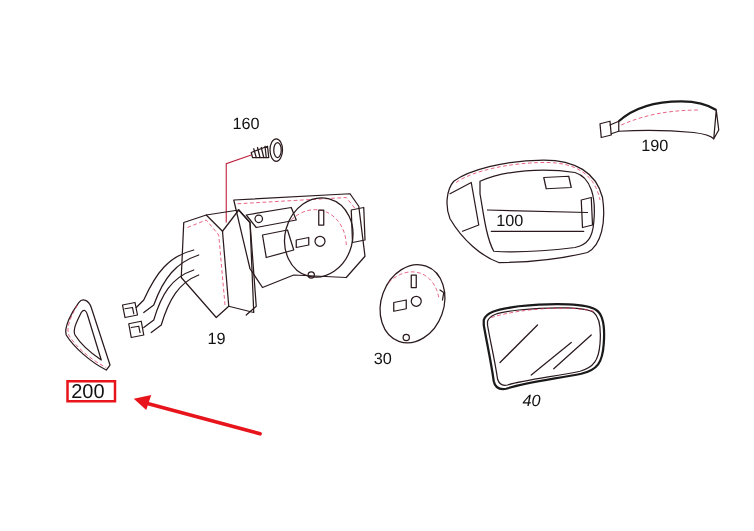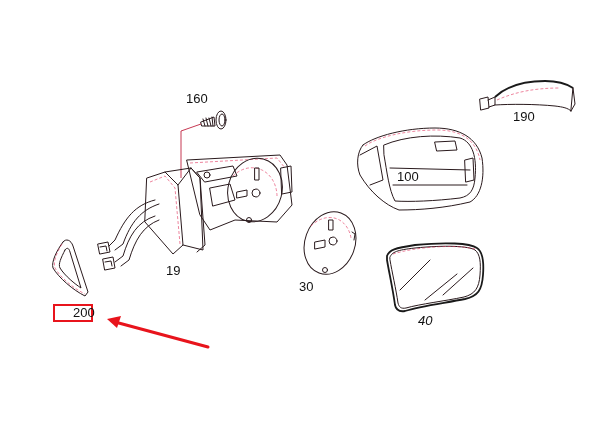--- a/index.html
+++ b/index.html
@@ -1,20 +1,20 @@
 <!DOCTYPE html>
 <html><head>
   <meta charset="utf-8">
   <style>
     html, body { margin: 0; padding: 0; background: #ffffff; }
     body { width: 603px; height: 425px; overflow: hidden; position: relative; font-family: "Liberation Sans", sans-serif; }
     #diagram { position: absolute; left: 0; top: 0; width: 603px; height: 425px; padding-left: 15px; }
     .lbl { position: absolute; font-family: "Liberation Sans", sans-serif; font-size: 13px; color: #111111; line-height: 1; white-space: nowrap; }
     .hl-box { position: absolute; border: 2px solid #e8141c; box-sizing: border-box; }
-    .hl-text { position: absolute; font-size: 13px; color: #111111; line-height: 1; font-family: "Liberation Sans", sans-serif; margin-left: 16px; }
+    .hl-text { position: absolute; font-size: 16px; color: #111111; line-height: 1; font-family: "Liberation Sans", sans-serif; }
     svg .part { fill: none; stroke: #2a1a1d; stroke-width: 1; stroke-linejoin: round; stroke-linecap: round; }
     svg .pink { fill: none; stroke: #e0305a; stroke-width: 0.8; stroke-dasharray: 3 2; opacity: 0.75; }
     svg .heavy { fill: none; stroke: #1a1a1a; stroke-width: 1.8; }
     svg .leader { fill: none; stroke: #c0233f; stroke-width: 0.9; }
   </style>
 </head>
 <body>
 
 <div id="diagram">
   <svg width="603" height="425" viewBox="0 0 603 425" xmlns="http://www.w3.org/2000/svg">

